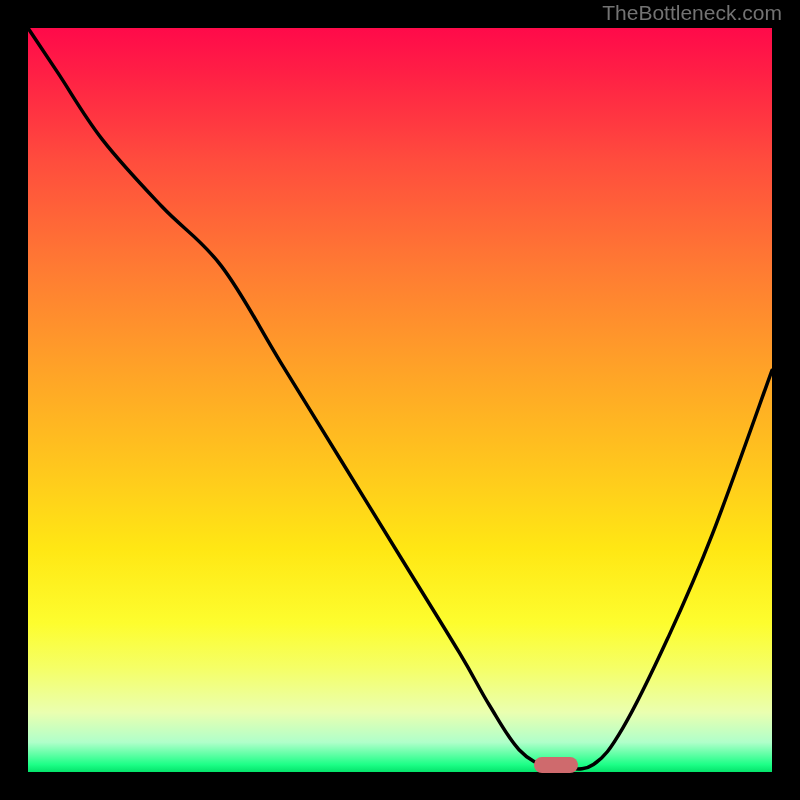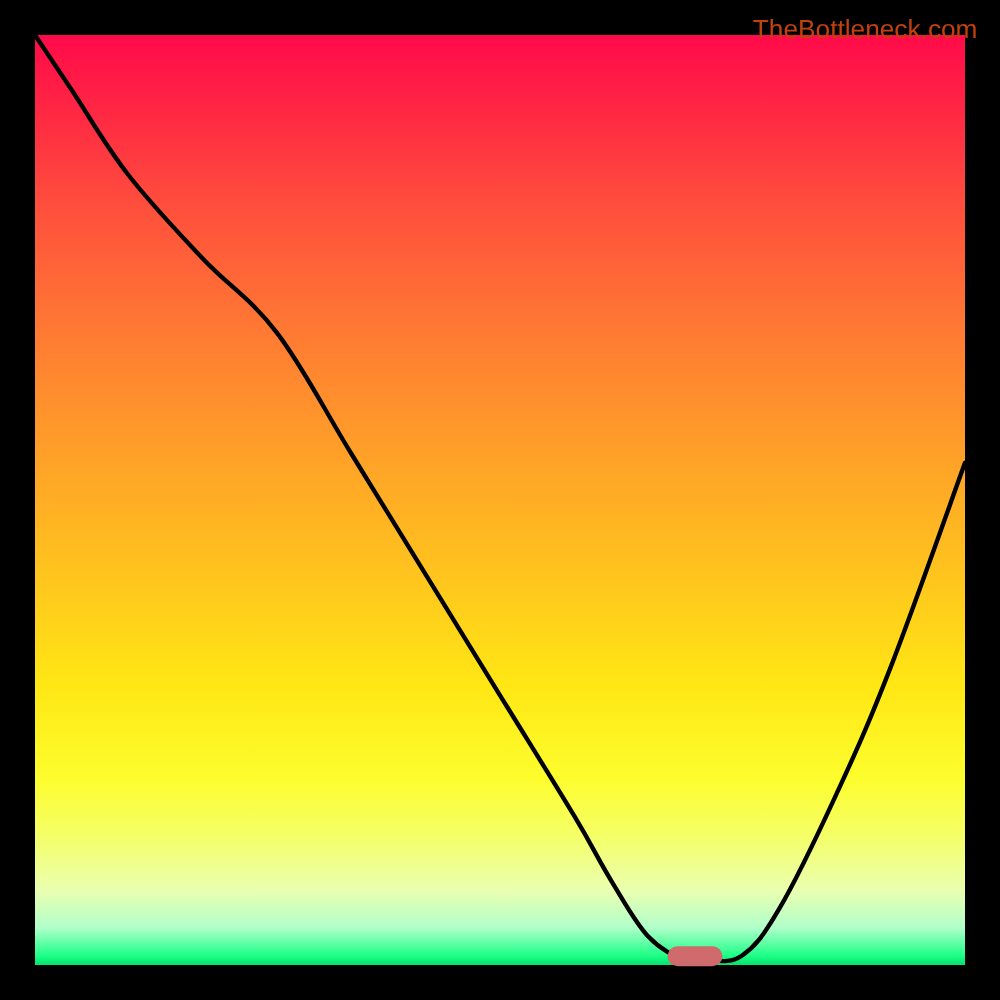--- a/index.html
+++ b/index.html
@@ -6,23 +6,23 @@
     margin: 0;
     padding: 0;
     width: 800px;
     height: 800px;
     background: #000;
     position: relative;
     font-family: Arial, sans-serif;
   }
   .watermark {
     position: absolute;
-    top: 12px;
+    top: 1px;
     right: 18px;
-    color: #c2410c;
+    color: #737373;
     font-size: 21px;
     font-weight: 500;
     z-index: 10;
   }
   .plot-area {
     position: absolute;
     top: 28px;
     left: 28px;
     width: 744px;
     height: 744px;

